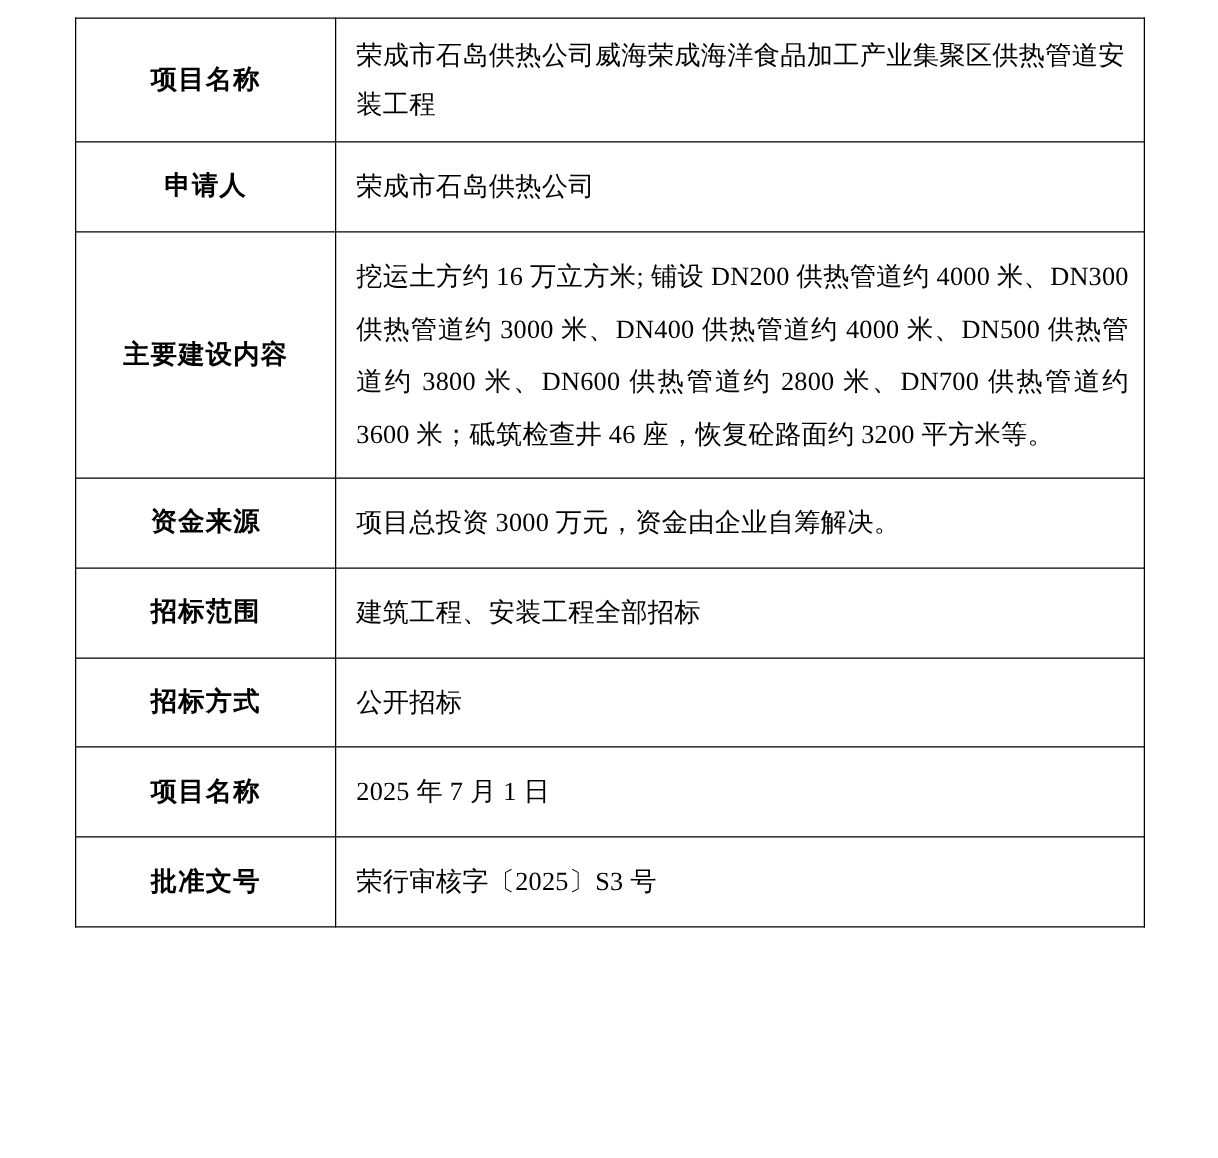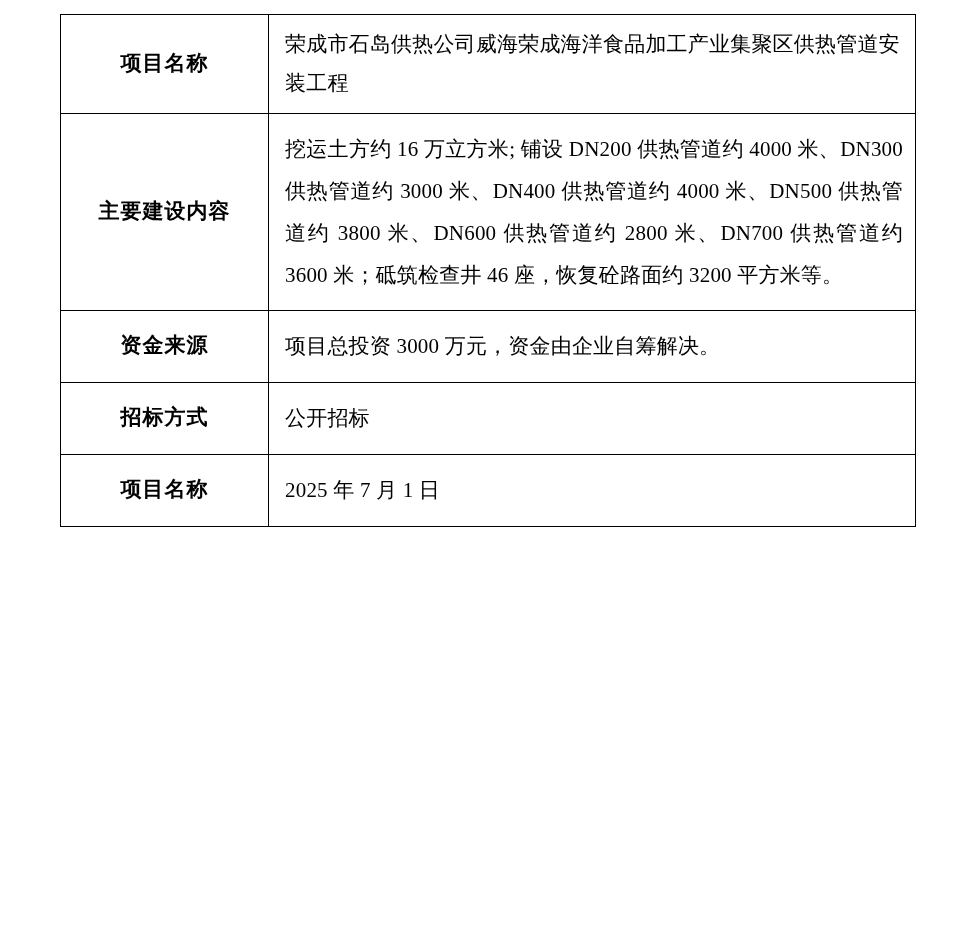--- a/index.html
+++ b/index.html
@@ -66,31 +66,43 @@
 </head>
 <body>
 
 <div class="page">
   <table class="info-table">
     <tbody>
       <tr class="row-name">
         <td class="label-cell">项目名称</td>
         <td class="value-cell">荣成市石岛供热公司威海荣成海洋食品加工产业集聚区供热管道安装工程</td>
       </tr>
+      <tr class="row-short">
+        <td class="label-cell">申请人</td>
+        <td class="value-cell">荣成市石岛供热公司</td>
+      </tr>
       <tr class="row-content">
         <td class="label-cell">主要建设内容</td>
         <td class="value-cell">挖运土方约 16 万立方米; 铺设 DN200 供热管道约 4000 米、DN300 供热管道约 3000 米、DN400 供热管道约 4000 米、DN500 供热管道约 3800 米、DN600 供热管道约 2800 米、DN700 供热管道约 3600 米；砥筑检查井 46 座，恢复砼路面约 3200 平方米等。</td>
       </tr>
       <tr class="row-short">
         <td class="label-cell">资金来源</td>
         <td class="value-cell">项目总投资 3000 万元，资金由企业自筹解决。</td>
       </tr>
       <tr class="row-short">
+        <td class="label-cell">招标范围</td>
+        <td class="value-cell">建筑工程、安装工程全部招标</td>
+      </tr>
+      <tr class="row-short">
         <td class="label-cell">招标方式</td>
         <td class="value-cell">公开招标</td>
       </tr>
       <tr class="row-short">
         <td class="label-cell">项目名称</td>
         <td class="value-cell">2025 年 7 月 1 日</td>
       </tr>
+      <tr class="row-short">
+        <td class="label-cell">批准文号</td>
+        <td class="value-cell">荣行审核字〔2025〕S3 号</td>
+      </tr>
     </tbody>
   </table>
 </div>
 
 </body></html>

